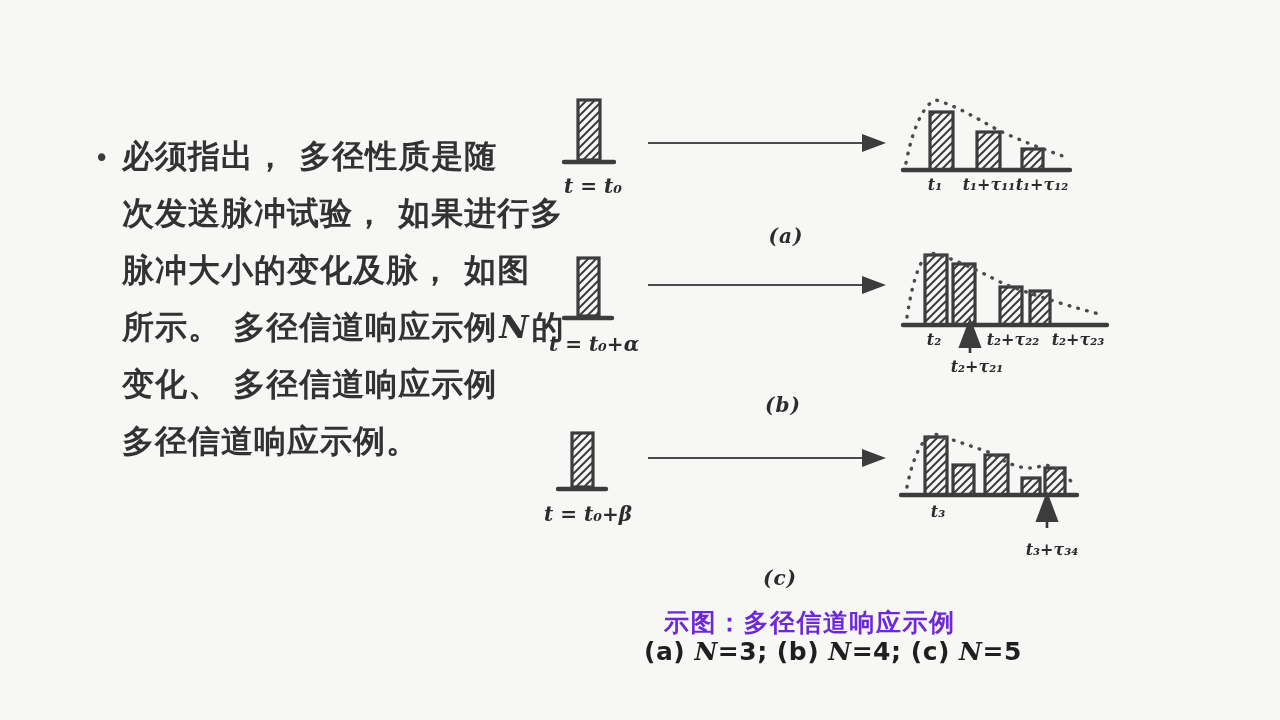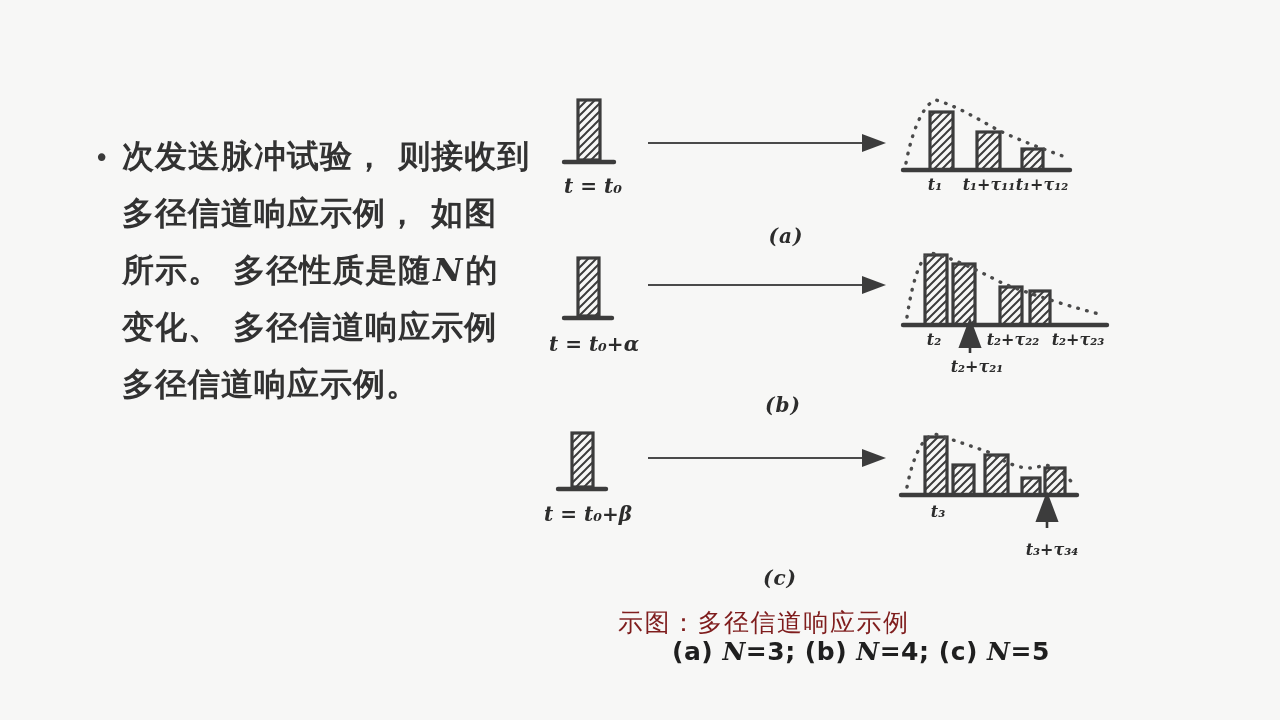--- a/index.html
+++ b/index.html
@@ -16,25 +16,25 @@
   .para .line {
     height:57px; line-height:57px; font-size:32px;
     letter-spacing:1px; color:#323232; font-weight:600; white-space:nowrap;
   }
   .var-italic {
     font-style:italic; font-weight:700;
     font-family:"DejaVu Serif","Liberation Serif",serif;
     padding:0 2px;
   }
   .caption1 {
-    position:absolute; left:618px; top:606px;
-    font-size:25px; font-weight:400; color:#7f1d1d; letter-spacing:1.5px;
+    position:absolute; left:664px; top:606px;
+    font-size:25px; font-weight:700; color:#6d28d9; letter-spacing:1.5px;
   }
   .caption2 {
-    position:absolute; left:672px; top:637px;
+    position:absolute; left:644px; top:637px;
     font-size:25px; font-weight:600; color:#1f1f1f; letter-spacing:0.5px;
   }
   .caption2 .nvar {
     font-style:italic; font-weight:700;
     font-family:"DejaVu Serif","Liberation Serif",serif;
   }
   svg.diagram { position:absolute; left:530px; top:85px; }
   .pulse   { fill:url(#hatch); stroke:#3c3c3c; stroke-width:3.2px; }
   .bline   { stroke:#3c3c3c; stroke-width:4.4px; stroke-linecap:round; }
   .env     { fill:none; stroke:#4a4a4a; stroke-width:3.4px;
@@ -48,23 +48,24 @@
   .f-resp  { font-size:16px; }
   .f-letter{ font-size:20px; letter-spacing:1px; }
 </style>
 </head>
 <body>
 
 <div class="slide">
 
   <span class="bullet-marker">•</span>
   <div class="para">
-    <div class="line">次发送脉冲试验， 则接收到</div>
-    <div class="line">多径信道响应示例， 如图</div>
-    <div class="line"><span>所示。 多径性质是随</span><span class="var-italic">N</span><span>的</span></div>
+    <div class="line">必须指出， 多径性质是随</div>
+    <div class="line">次发送脉冲试验， 如果进行多</div>
+    <div class="line">脉冲大小的变化及脉， 如图</div>
+    <div class="line"><span>所示。 多径信道响应示例</span><span class="var-italic">N</span><span>的</span></div>
     <div class="line">变化、 多径信道响应示例</div>
     <div class="line">多径信道响应示例。</div>
   </div>
 
   <svg class="diagram" width="600" height="520" viewBox="0 0 600 520">
     <defs>
       <pattern id="hatch" patternUnits="userSpaceOnUse" width="8" height="8">
         <path d="M0,8 L8,0 M-2,2 L2,-2 M6,10 L10,6" stroke="#3c3c3c" stroke-width="2" fill="none"></path>
       </pattern>
       <marker id="ah" markerWidth="12" markerHeight="9" refX="9" refY="4.5" orient="auto">

